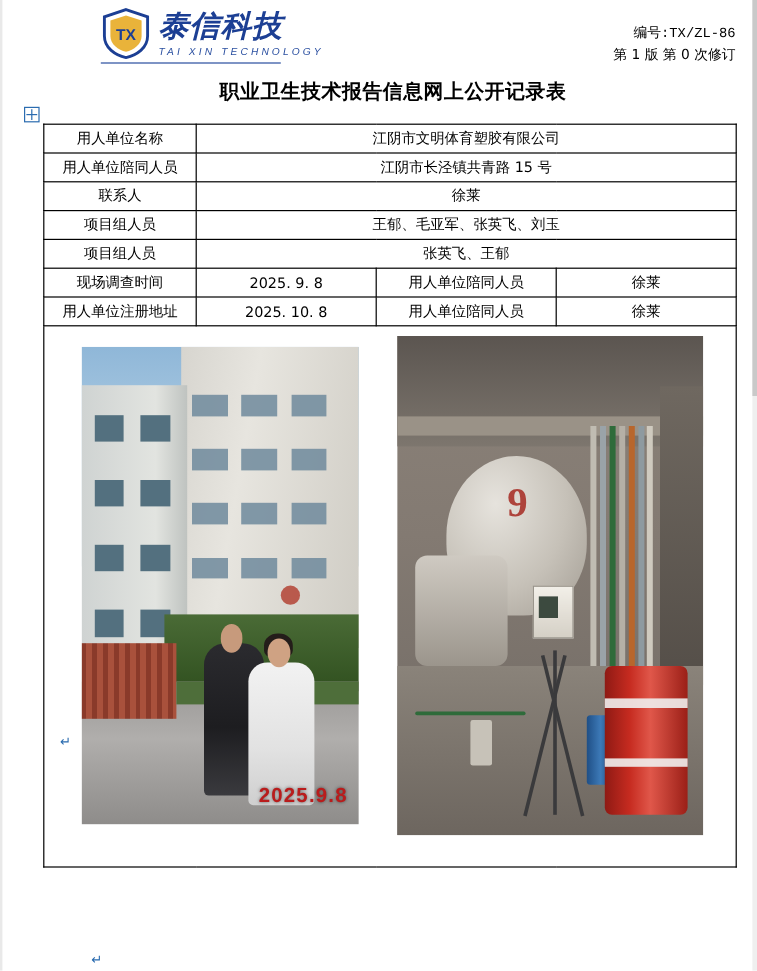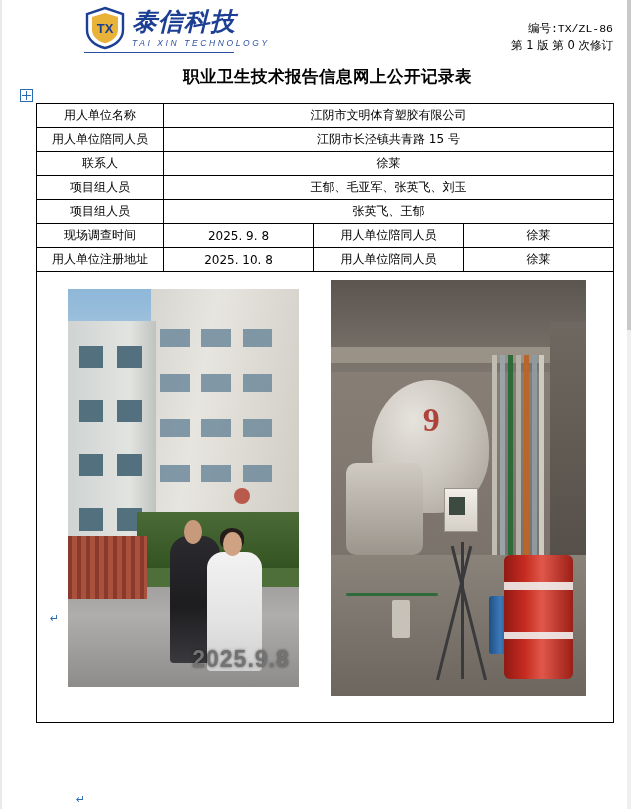--- a/index.html
+++ b/index.html
@@ -226,21 +226,21 @@
     position:absolute; left:67%; top:61%; width:8.5%; height:6.2%;
     background:#cfa283; border-radius:50%;
   }
   .ph1-person-b-hair {
     position:absolute; left:66%; top:60%; width:10%; height:5%;
     background:#241d1a; border-radius:50% 50% 30% 30%;
   }
   .ph1-stamp {
     position:absolute; right:4%; bottom:3.5%;
     font-family:"Liberation Sans", sans-serif;
-    font-size:23px; font-weight:bold; color:#737373;
+    font-size:17px; font-weight:bold; color:#b91c1c;
     letter-spacing:1px;
     text-shadow:0 0 3px rgba(0,0,0,.55);
   }
   .ph1-logo-circle{
     position:absolute; left:72%; top:50%;
     width:16px;height:16px;border-radius:50%;
     background:#b03a2a; opacity:.8;
   }
 
   

